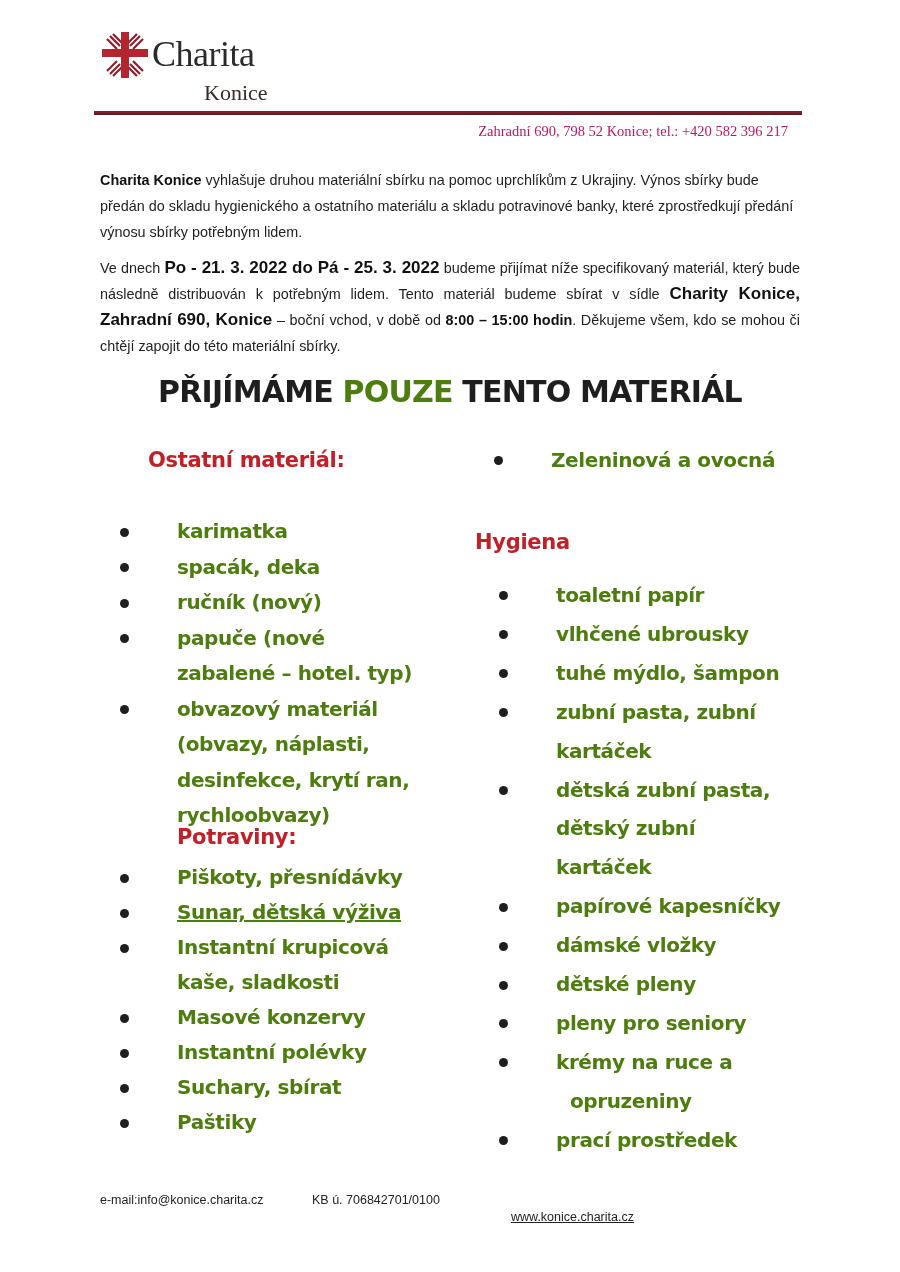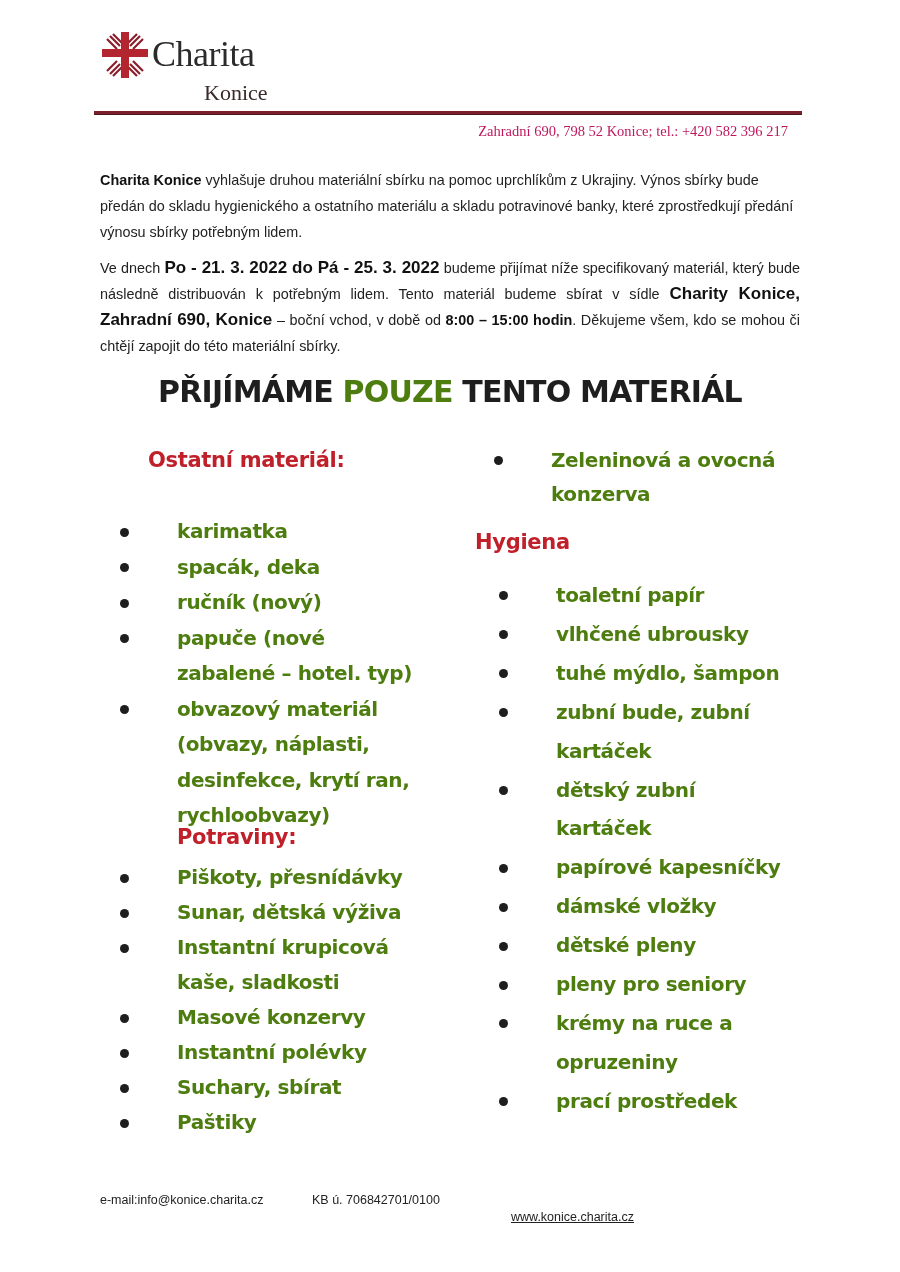--- a/index.html
+++ b/index.html
@@ -100,21 +100,21 @@
     </ul>
 
   <div class="section-head" style="left:177px; top:825px;">Potraviny:</div>
   <ul class="list" id="list-potraviny" style="left:177px; top:860px;">
       <li>
         <span class="bullet" style="left: -57px; top: 13.5px;"></span>
         <div style="line-height: 35px;">Piškoty, přesnídávky</div>
       </li>
       <li>
         <span class="bullet" style="left: -57px; top: 13.5px;"></span>
-        <div style="line-height: 35px;">Sunar, dětská výživa</div>
+        <div style="line-height: 35px; text-decoration: underline;">Sunar, dětská výživa</div>
       </li>
       <li>
         <span class="bullet" style="left: -57px; top: 13.5px;"></span>
         <div style="line-height: 35px;">Instantní krupicová</div>
         <div style="line-height: 35px;">kaše, sladkosti</div>
       </li>
       <li>
         <span class="bullet" style="left: -57px; top: 13.5px;"></span>
         <div style="line-height: 35px;">Masové konzervy</div>
       </li>
@@ -129,45 +129,45 @@
       <li>
         <span class="bullet" style="left: -57px; top: 13.5px;"></span>
         <div style="line-height: 35px;">Paštiky</div>
       </li>
     </ul>
 
   <ul class="list" id="list-potraviny-cont" style="left:551px; top:443px;">
       <li>
         <span class="bullet" style="left: -57px; top: 13px;"></span>
         <div style="line-height: 34px;">Zeleninová a ovocná</div>
-        <div style="line-height: 34px;">konzerva</div>
       </li>
     </ul>
 
   <div class="section-head" style="left:475px; top:530px;">Hygiena</div>
   <ul class="list" id="list-hygiena" style="left:556px; top:576px;">
       <li>
         <span class="bullet" style="left: -57px; top: 15.45px;"></span>
         <div style="line-height: 38.9px;">toaletní papír</div>
       </li>
       <li>
         <span class="bullet" style="left: -57px; top: 15.45px;"></span>
         <div style="line-height: 38.9px;">vlhčené ubrousky</div>
       </li>
       <li>
         <span class="bullet" style="left: -57px; top: 15.45px;"></span>
         <div style="line-height: 38.9px;">tuhé mýdlo, šampon</div>
       </li>
       <li>
         <span class="bullet" style="left: -57px; top: 15.45px;"></span>
-        <div style="line-height: 38.9px;">zubní bude, zubní</div>
+        <div style="line-height: 38.9px;">zubní pasta, zubní</div>
         <div style="line-height: 38.9px;">kartáček</div>
       </li>
       <li>
         <span class="bullet" style="left: -57px; top: 15.45px;"></span>
+        <div style="line-height: 38.9px;">dětská zubní pasta,</div>
         <div style="line-height: 38.9px;">dětský zubní</div>
         <div style="line-height: 38.9px;">kartáček</div>
       </li>
       <li>
         <span class="bullet" style="left: -57px; top: 15.45px;"></span>
         <div style="line-height: 38.9px;">papírové kapesníčky</div>
       </li>
       <li>
         <span class="bullet" style="left: -57px; top: 15.45px;"></span>
         <div style="line-height: 38.9px;">dámské vložky</div>
@@ -176,21 +176,21 @@
         <span class="bullet" style="left: -57px; top: 15.45px;"></span>
         <div style="line-height: 38.9px;">dětské pleny</div>
       </li>
       <li>
         <span class="bullet" style="left: -57px; top: 15.45px;"></span>
         <div style="line-height: 38.9px;">pleny pro seniory</div>
       </li>
       <li>
         <span class="bullet" style="left: -57px; top: 15.45px;"></span>
         <div style="line-height: 38.9px;">krémy na ruce a</div>
-        <div style="line-height: 38.9px;">opruzeniny</div>
+        <div style="line-height: 38.9px; margin-left: 14px;">opruzeniny</div>
       </li>
       <li>
         <span class="bullet" style="left: -57px; top: 15.45px;"></span>
         <div style="line-height: 38.9px;">prací prostředek</div>
       </li>
     </ul>
 
   <div class="footer" style="left:100px;">e-mail:info@konice.charita.cz</div>
   <div class="footer" style="left:312px;">KB ú. 706842701/0100</div>
   <div class="footer" style="left:511px;margin-top:17px;"><a href="#">www.konice.charita.cz</a></div>

